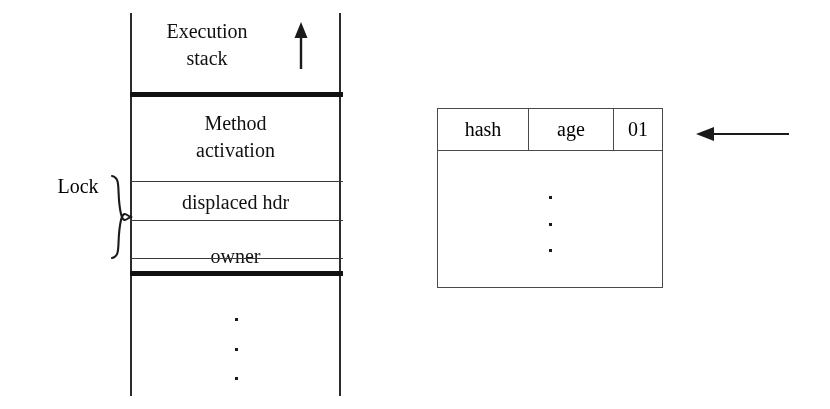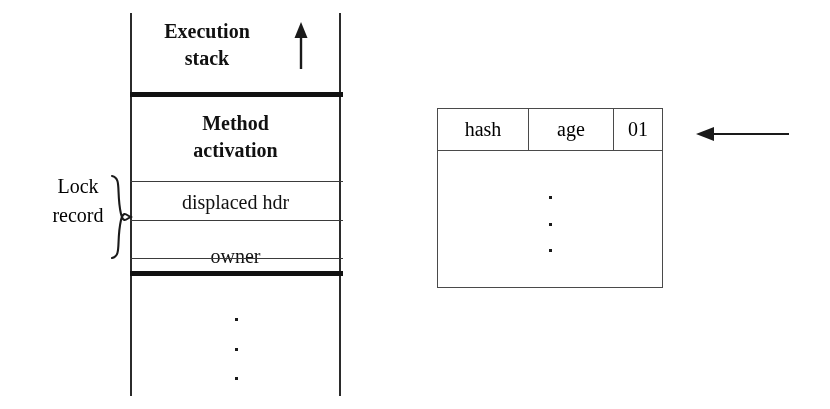--- a/index.html
+++ b/index.html
@@ -33,21 +33,21 @@
   }
 
   .cell-text{
     position:absolute;
     text-align:center;
     font-size:20px;
     line-height:25px;
     color:#111;
     white-space:nowrap;
   }
-  .cell-text.two-line{white-space:normal;line-height:27px;font-weight:bold;}
+  .cell-text.two-line{white-space:normal;line-height:27px;}
 
   
   #exec-arrow{left:288px;top:22px;width:26px;height:48px;}
 
   
   #lock-record-label{
     left:22px;top:172px;width:112px;
     text-align:center;font-size:20px;line-height:29px;
   }
   #lock-brace{left:108px;top:174px;width:28px;height:86px;}
@@ -128,21 +128,20 @@
   <div class="stack-rule-thick" style="top:271px;"></div>
 
   <div class="vdots" style="left:234px;top:318px;width:4px;height:62px;">
     <span></span>
     <span></span>
     <span></span>
   </div>
 
   <div class="abs" id="lock-record-label">
     <div>Lock</div>
-    <div>record</div>
   </div>
 
   <svg class="abs" id="lock-brace" viewBox="0 0 28 86">
     <path d="M4 2 C14 4, 8 18, 13 40 C16 52, 20 42, 24 43 C20 44, 16 34, 13 46 C8 68, 14 82, 4 84" fill="none" stroke="#1a1a1a" stroke-width="2.1" stroke-linecap="round"></path>
   </svg>
 
 
   <div class="abs" id="object-box"></div>
   <div id="object-header-rule"></div>
 

